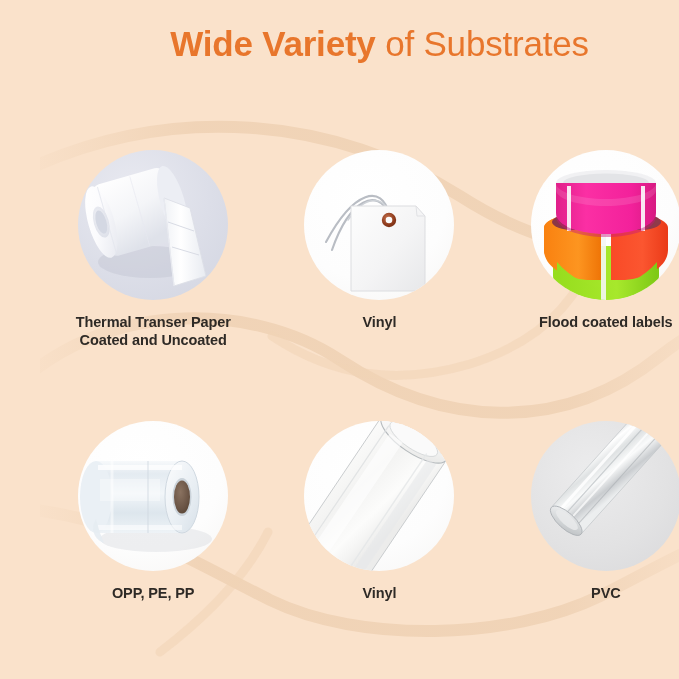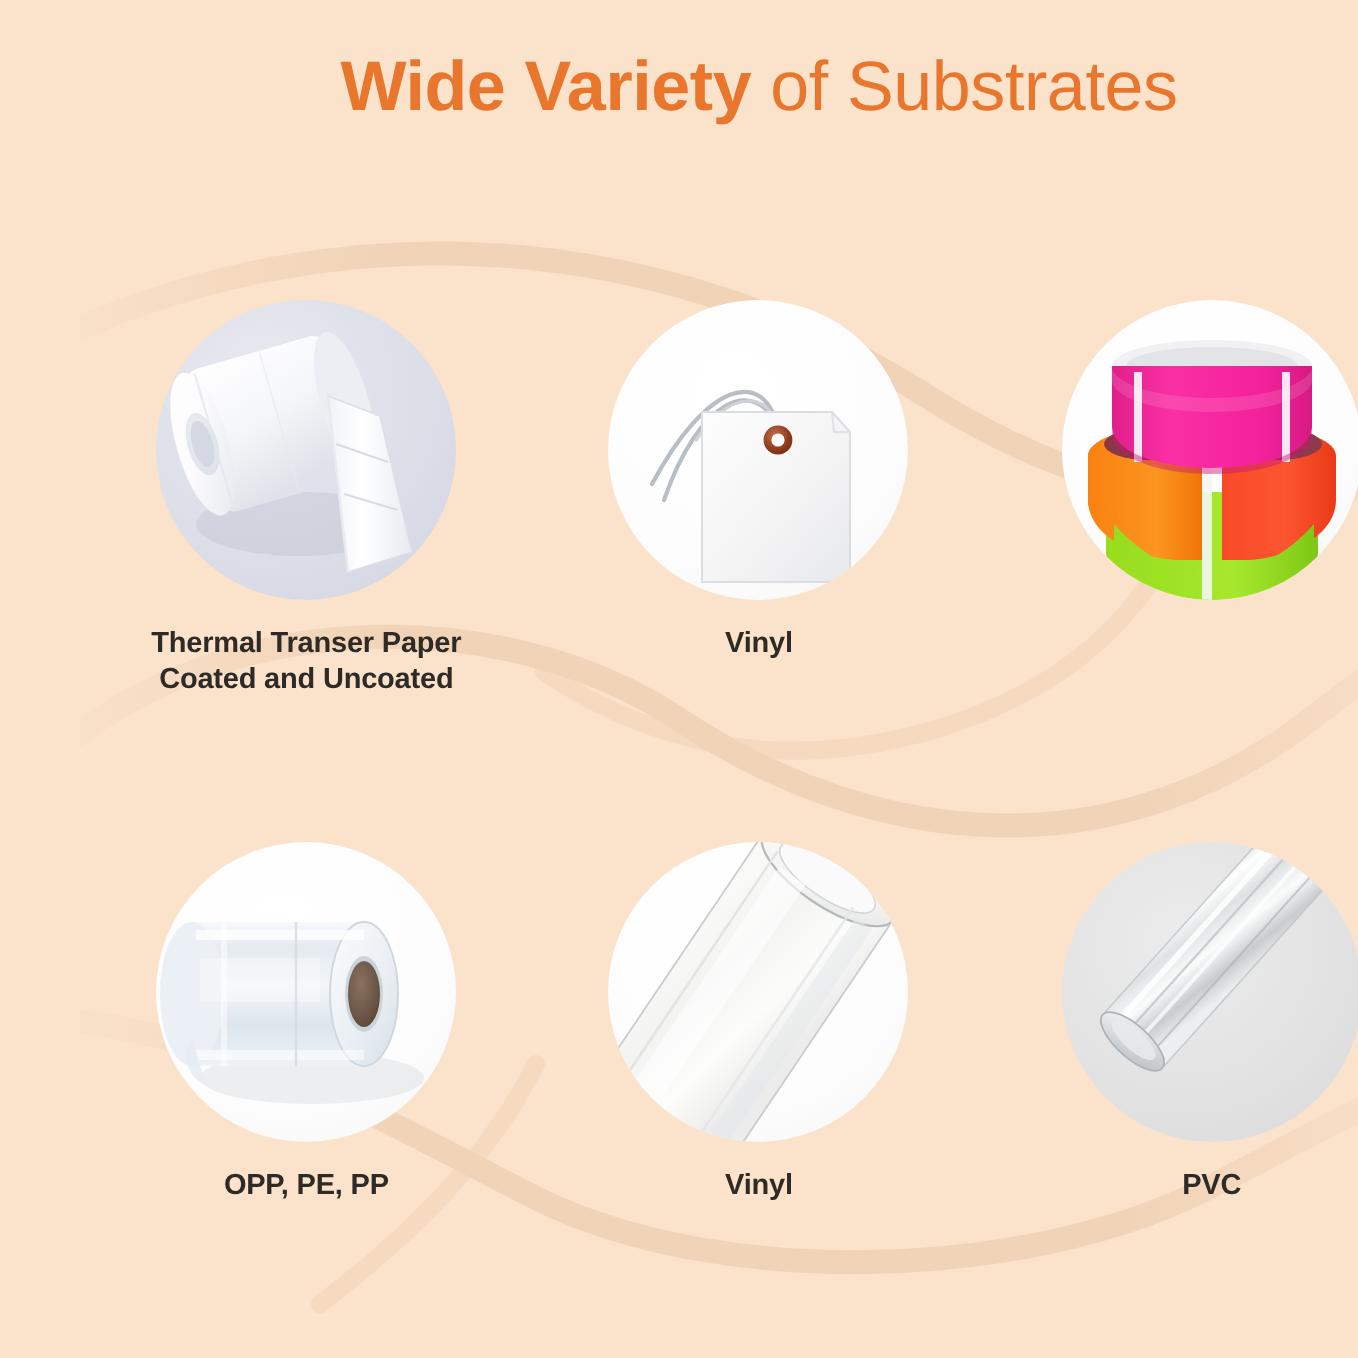--- a/index.html
+++ b/index.html
@@ -275,20 +275,21 @@
               <path d="M25,33 L125,33 L125,63 C125,76 102,84 75,84 C48,84 25,76 25,63 Z" fill="url(#pinkG)"></path>
               <path d="M25,33 C25,42 48,49 75,49 C102,49 125,42 125,33 L125,40 C125,49 102,56 75,56 C48,56 25,49 25,40 Z" fill="#ffffff" opacity="0.12"></path>
 
               <rect x="36" y="36" width="4" height="45" fill="#fcfcfd" opacity="0.9"></rect>
               <rect x="110" y="36" width="4" height="45" fill="#fcfcfd" opacity="0.9"></rect>
 
               <path d="M25,63 C25,76 48,84 75,84 C102,84 125,76 125,63 L125,66 C125,79 102,87 75,87 C48,87 25,79 25,66 Z" fill="#c9147c" opacity="0.45"></path>
             </g>
           </svg>
         </div>
+        <div class="caption">Flood coated labels</div>
       </div>
     </div>
 
     <div class="row row-2">
 
       <div class="cell">
         <div class="circle c-white">
           <svg viewBox="0 0 150 150" width="150" height="150" aria-hidden="true">
             <defs>
               <linearGradient id="filmBody" x1="0" y1="0" x2="0" y2="1">

